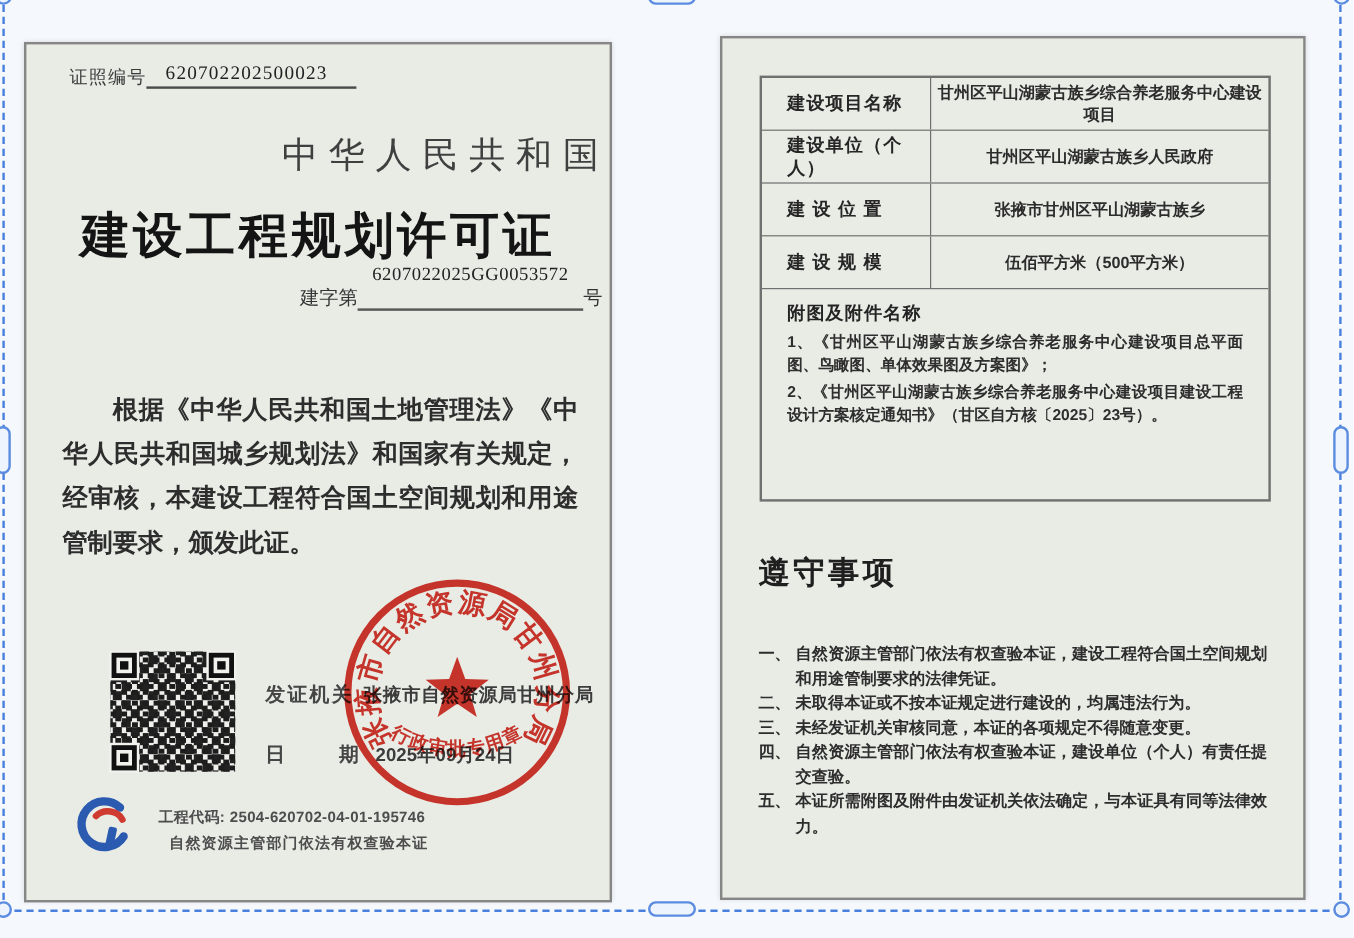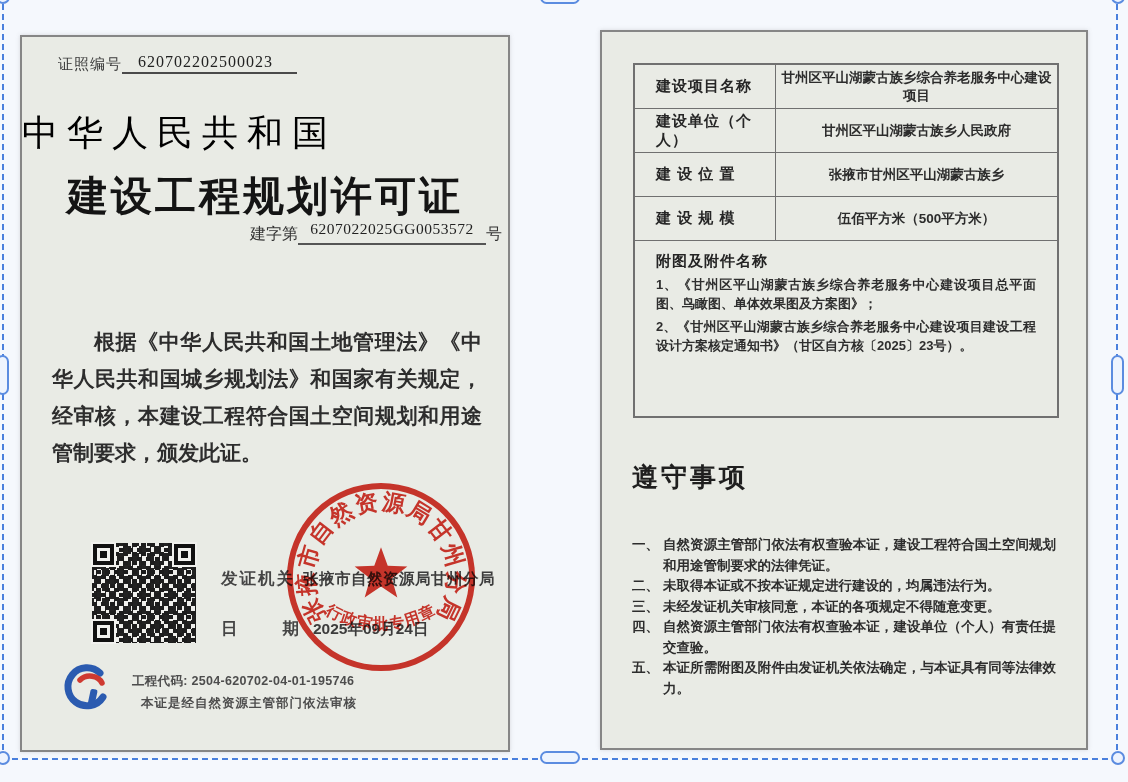--- a/index.html
+++ b/index.html
@@ -19,28 +19,28 @@
     box-shadow:0 0 4px rgba(120,120,120,.25);
   }
   .page-left  { left:20px;  top:35px; width:490px; height:717px; }
   .page-right { left:600px; top:30px; width:488px; height:720px; }
 
   
   .cert-row { position:absolute; left:36px; top:16px; display:flex; align-items:flex-end;
               font-size:15px; color:#3a3a3a; letter-spacing:1px; }
   .cert-value { border-bottom:2px solid #4a4a4a; min-width:175px; padding:0 20px 1px 16px;
                 font-size:16px; letter-spacing:1px; color:#222; }
-  .country-title { position:absolute; left:0; top:72px; width:100%; text-align:left;
-                   font-size:36px; letter-spacing:9px; color:#000000; }
+  .country-title { position:absolute; left:0; top:72px; width:100%; text-align:right;
+                   font-size:30px; letter-spacing:9px; color:#404040; }
   .main-title { position:absolute; left:0; top:132px; width:100%; text-align:center;
                 font-size:41px; font-weight:700; letter-spacing:3px; color:#141414; }
   .serial-row { position:absolute; left:228px; top:183px; display:flex; align-items:flex-end;
                 font-size:16px; color:#333; }
   .serial-value { border-bottom:2px solid #555; min-width:188px; text-align:center;
-                  padding:0 10px 5px; font-size:15.5px; color:#222; letter-spacing:.5px; }
+                  padding:0 10px 19px; font-size:15.5px; color:#222; letter-spacing:.5px; }
   .body-para { position:absolute; left:30px; top:286px; width:430px;
                font-size:21px; font-weight:700; color:#2d2d2d; line-height:37px;
                text-indent:2em; text-align:justify; }
 
   .qr { position:absolute; left:70px; top:506px; width:104px; height:100px;
         background:
           repeating-conic-gradient(#1d1d1d 0% 25%, transparent 0% 50%) 0 0/ 9px 9px,
           repeating-conic-gradient(transparent 0% 25%, #222 0% 50%) 2px 3px/ 15px 15px,
           #efefec; }
   .finder { position:absolute; width:21px; height:21px; border:4px solid #111;
@@ -150,21 +150,21 @@
   </svg>
 
   <div class="footer">
     <svg width="50" height="52" viewBox="0 0 50 52">
       <path d="M 40 10 A 19 19 0 1 0 43 34" fill="none" stroke="#2b5bb0" stroke-width="7" stroke-linecap="round"></path>
       <path d="M 20 17 A 13 11 0 0 1 42 20" fill="none" stroke="#cf3a31" stroke-width="5.5" stroke-linecap="round"></path>
       <rect x="29" y="26" width="7" height="18" rx="2" fill="#2b5bb0" transform="rotate(12 32 35)"></rect>
     </svg>
     <div class="footer-text">
       <div class="code-line">工程代码: 2504-620702-04-01-195746</div>
-      <div class="sys-line">本证是经自然资源主管部门依法审核</div>
+      <div class="sys-line">自然资源主管部门依法有权查验本证</div>
     </div>
   </div>
 </div>
 
 <div class="page page-right">
 
   <div class="info-box">
     <div class="info-row">
       <div class="info-label">建设项目名称</div>
       <div class="info-value">甘州区平山湖蒙古族乡综合养老服务中心建设项目</div>

